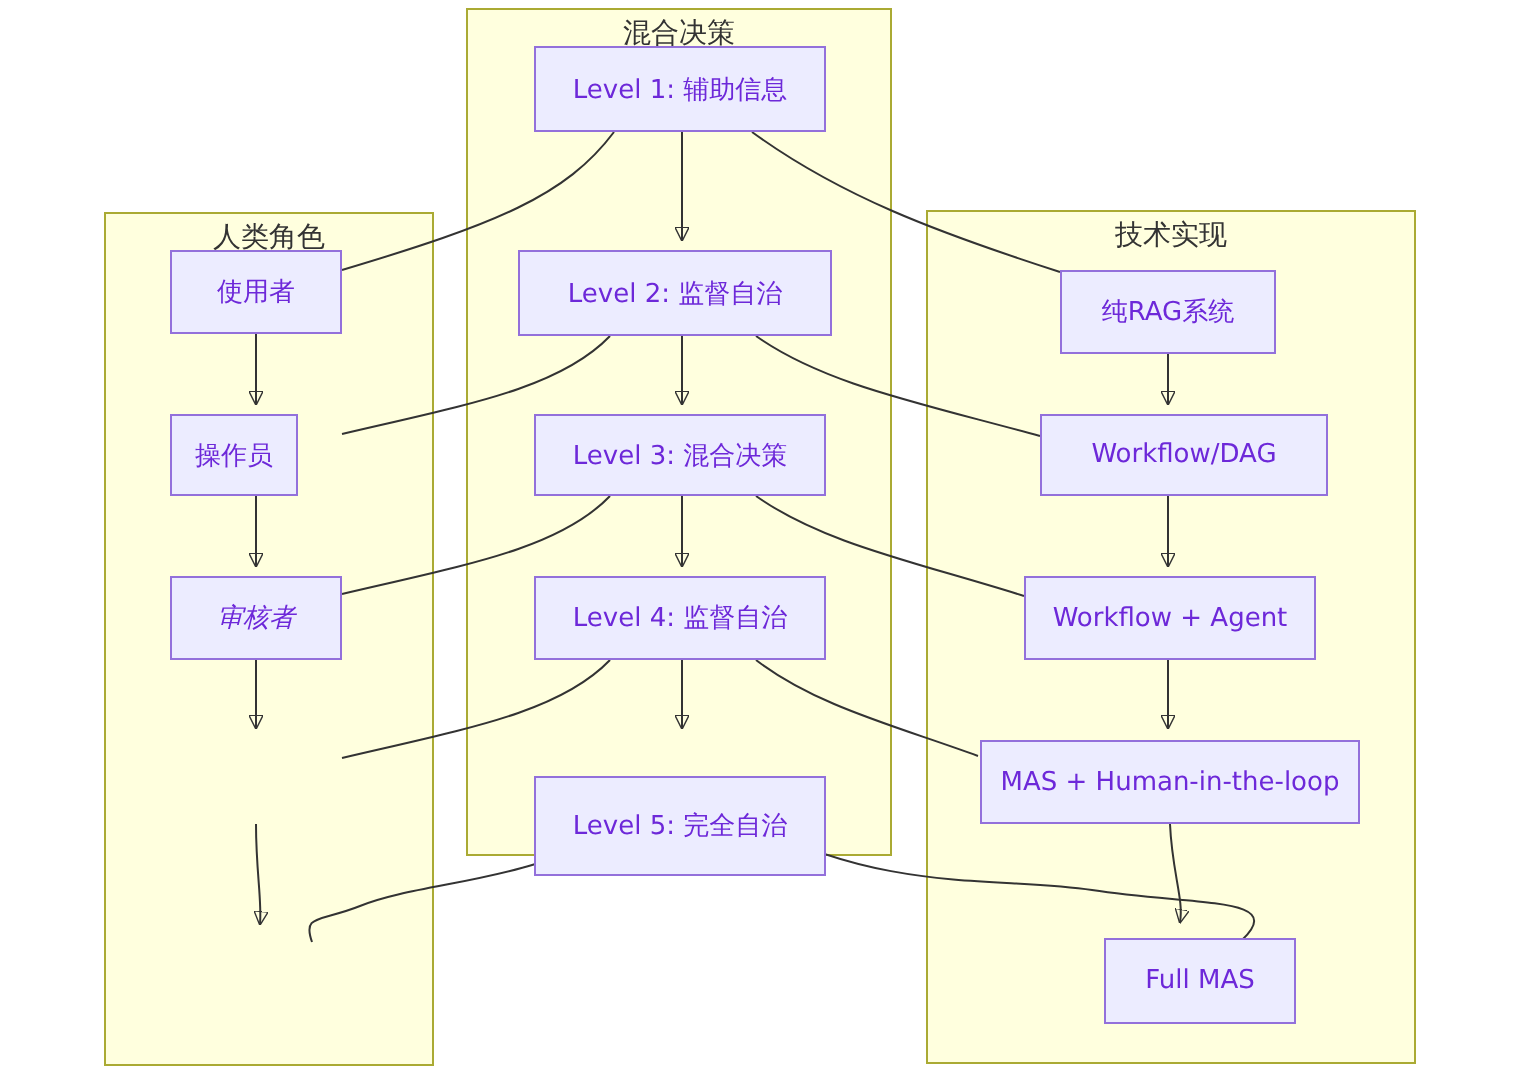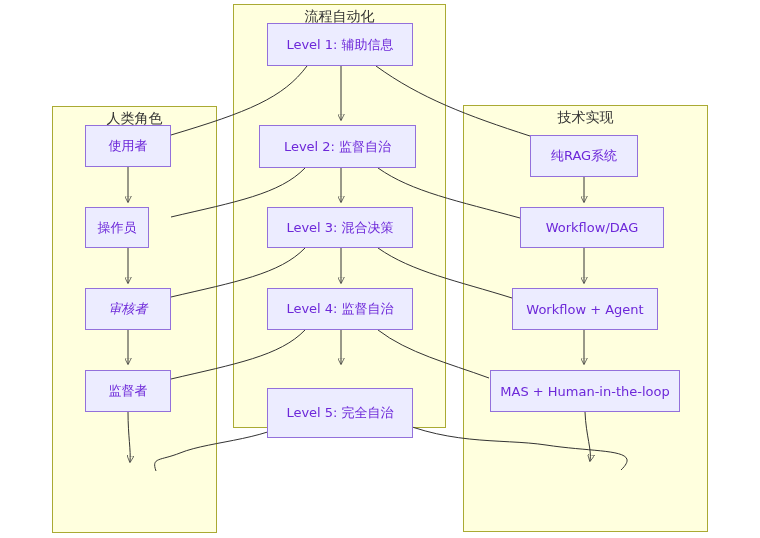--- a/index.html
+++ b/index.html
@@ -25,21 +25,21 @@
 </head>
 <body>
 
 <div id="canvas">
 
   <div class="sg" style="left:52px;top:106px;width:165px;height:427px;">
     <div class="sg-title">人类角色</div>
   </div>
 
   <div class="sg" style="left:233px;top:4px;width:213px;height:424px;">
-    <div class="sg-title">流程自动化</div>
+    <div class="sg-title">混合决策</div>
   </div>
 
   <div class="sg" style="left:463px;top:105px;width:245px;height:427px;">
     <div class="sg-title">技术实现</div>
   </div>
 
   <svg id="edges" viewBox="0 0 760 538" xmlns="http://www.w3.org/2000/svg">
     <defs>
       <marker id="arrow" viewBox="0 0 10 10" refX="9" refY="5" markerWidth="7" markerHeight="7" orient="auto">
         <path d="M0,0 L10,5 L0,10 z" fill="#333333" stroke="none"></path>
@@ -69,26 +69,26 @@
     <path d="M378 248 C412 272 458 281 512 298"></path>
     <path d="M305 330 C280 356 235 364 171 379"></path>
     <path d="M378 330 C408 353 448 363 489 378"></path>
     <path d="M307 412 C272 441 212 440 180 453 C160 461 151 457 156 471"></path>
     <path d="M377 412 C444 447 500 438 546 445 C598 453 644 448 621 470"></path>
   </svg>
 
   <div class="node" style="left:85px;top:125px;width:86px;height:42px;">使用者</div>
   <div class="node" style="left:85px;top:207px;width:64px;height:41px;">操作员</div>
   <div class="node" style="left:85px;top:288px;width:86px;height:42px;font-style:italic;">审核者</div>
-  <div class="node" style="left:85px;top:370px;width:86px;height:42px;">监督者</div>
 
   <div class="node" style="left:267px;top:23px;width:146px;height:43px;">Level 1: 辅助信息</div>
   <div class="node" style="left:259px;top:125px;width:157px;height:43px;">Level 2: 监督自治</div>
   <div class="node" style="left:267px;top:207px;width:146px;height:41px;">Level 3: 混合决策</div>
   <div class="node" style="left:267px;top:288px;width:146px;height:42px;">Level 4: 监督自治</div>
   <div class="node" style="left:267px;top:388px;width:146px;height:50px;">Level 5: 完全自治</div>
 
   <div class="node" style="left:530px;top:135px;width:108px;height:42px;">纯RAG系统</div>
   <div class="node" style="left:520px;top:207px;width:144px;height:41px;">Workflow/DAG</div>
   <div class="node" style="left:512px;top:288px;width:146px;height:42px;">Workflow + Agent</div>
   <div class="node" style="left:490px;top:370px;width:190px;height:42px;">MAS + Human-in-the-loop</div>
+  <div class="node" style="left:552px;top:469px;width:96px;height:43px;">Full MAS</div>
 
 </div>
 
 </body></html>

